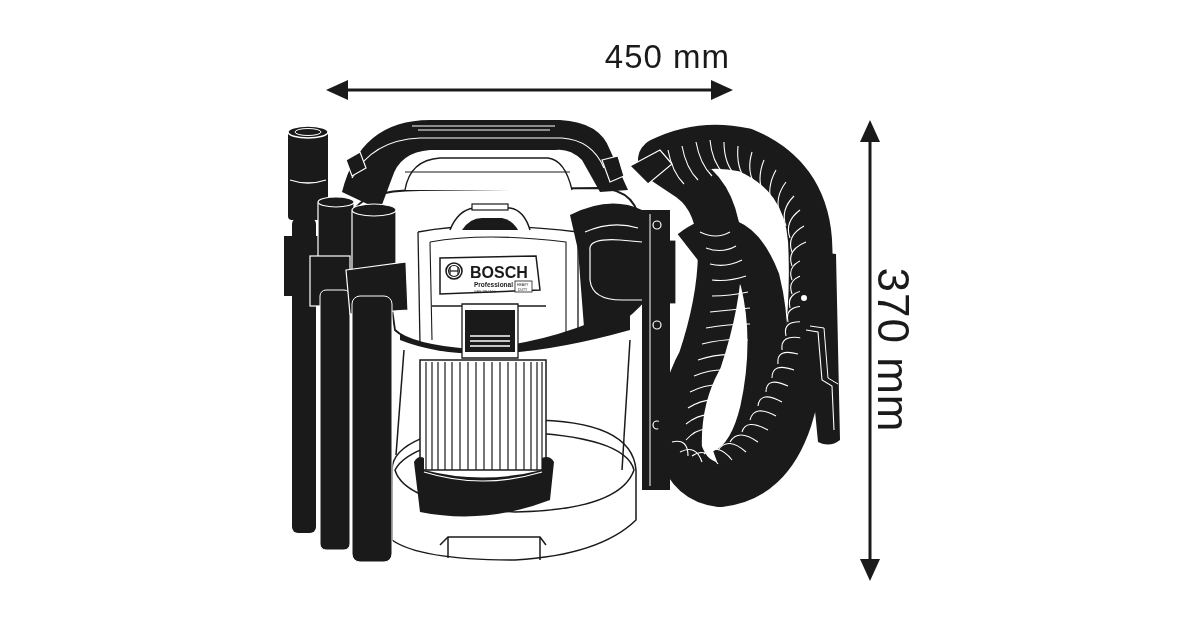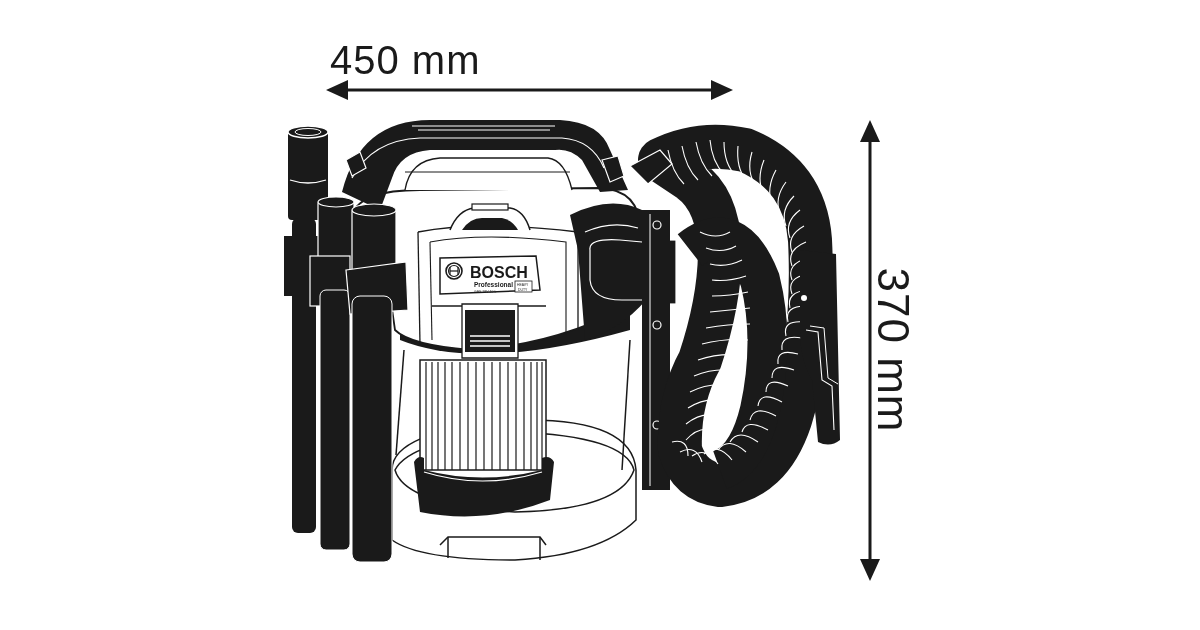--- a/index.html
+++ b/index.html
@@ -1,18 +1,18 @@
 <!DOCTYPE html>
 <html><head>
 <meta charset="utf-8">
 <style>
   html, body { margin: 0; padding: 0; background: #ffffff; }
   body { width: 1200px; height: 630px; position: relative; overflow: hidden; font-family: "Liberation Sans", "DejaVu Sans", sans-serif; }
   .stage { position: absolute; left: 0; top: 0; width: 1200px; height: 630px; }
-  .dim-label-h { position: absolute; left: 330px; top: 38px; width: 400px; text-align: left; font-size: 40px; color: #1a1a1a; letter-spacing: 1px; font-family: "Liberation Sans", sans-serif; }
+  .dim-label-h { position: absolute; left: 330px; top: 38px; width: 400px; text-align: right; font-size: 33px; color: #1a1a1a; letter-spacing: 1px; font-family: "Liberation Sans", sans-serif; }
   .dim-label-v { position: absolute; left: 893px; top: 350px; width: 0; height: 0; }
   .dim-label-v span { position: absolute; transform: translate(-50%, -50%) rotate(90deg); white-space: nowrap; font-size: 44px; color: #1a1a1a; letter-spacing: 1px; font-family: "Liberation Sans", sans-serif; }
   svg text { font-family: "Liberation Sans", sans-serif; }
 </style>
 </head>
 <body>
 
 <div class="stage">
   <svg width="1200" height="630" viewBox="0 0 1200 630" xmlns="http://www.w3.org/2000/svg">
 

